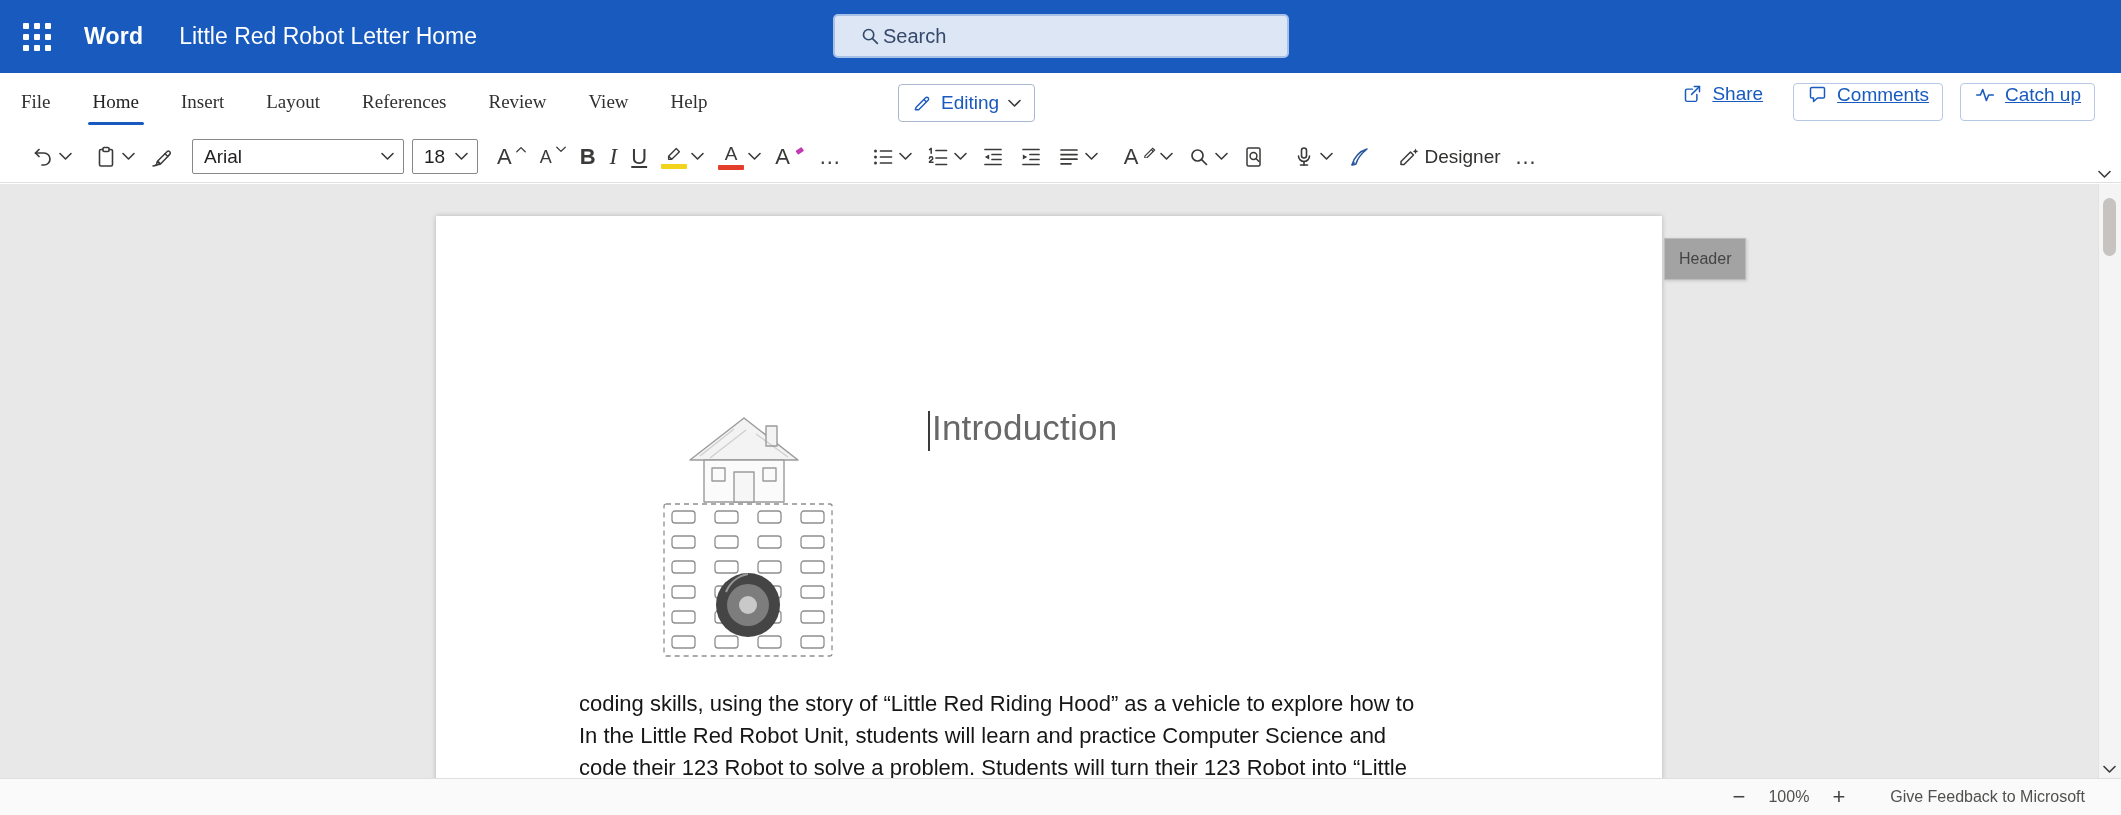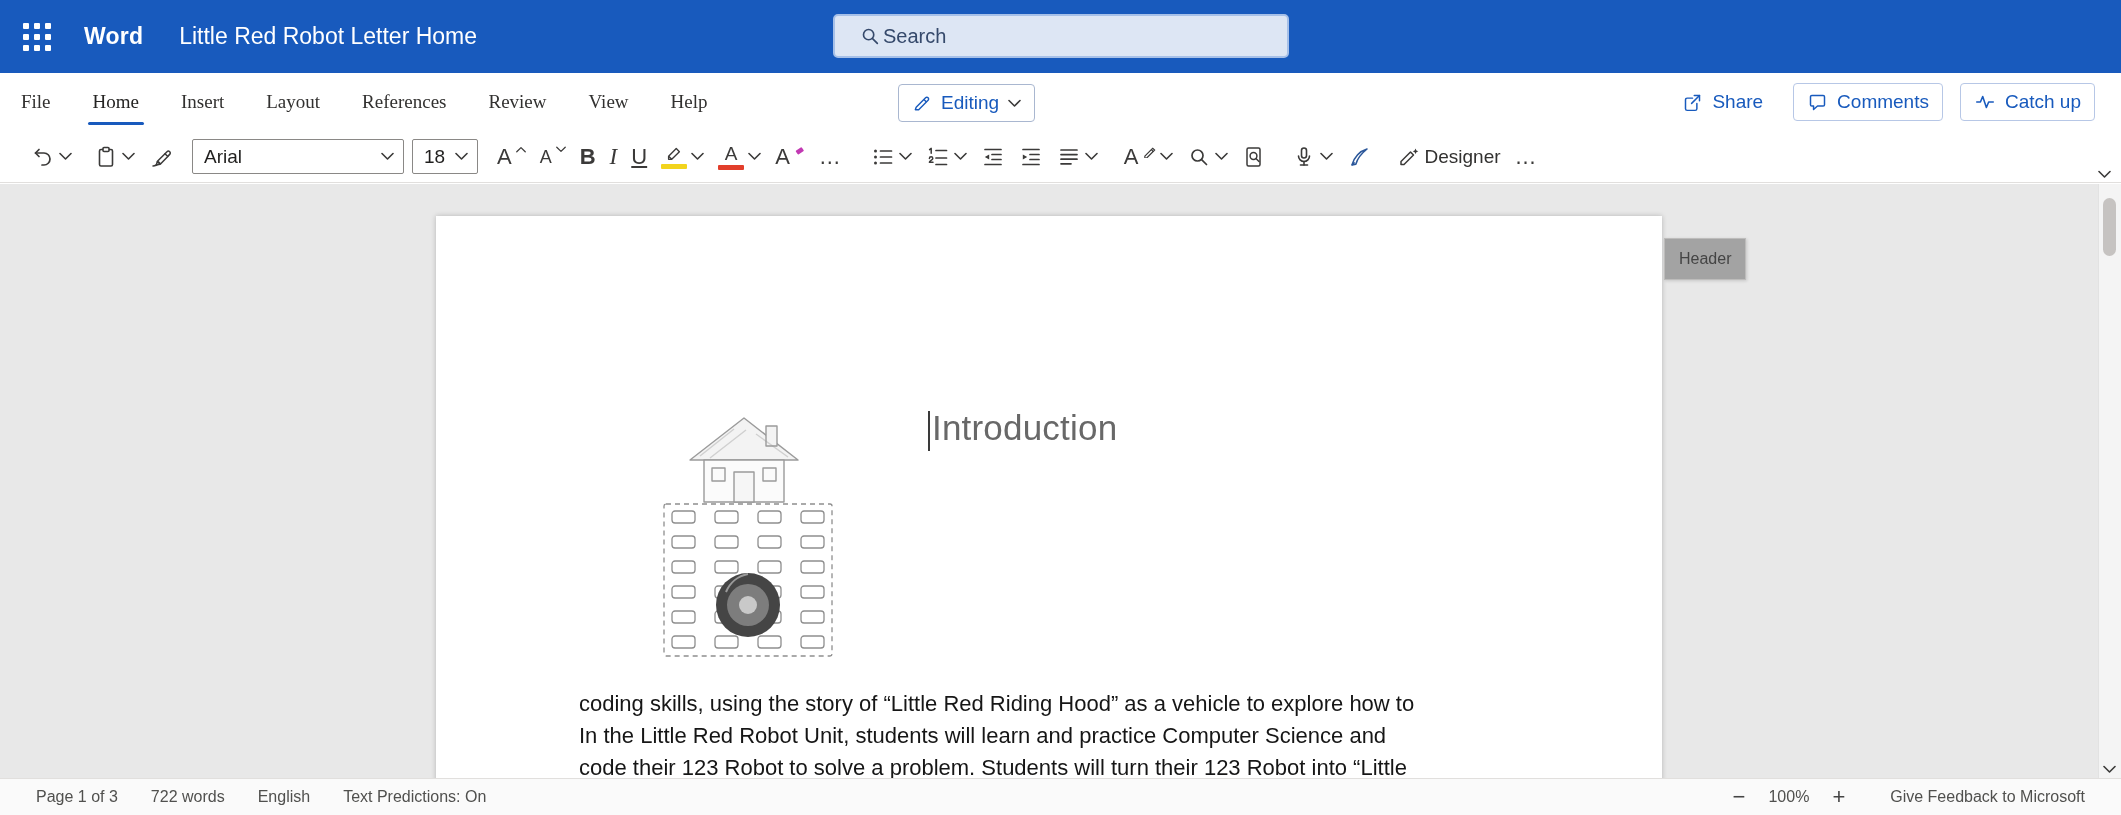--- a/index.html
+++ b/index.html
@@ -43,22 +43,22 @@
   .tab.active::after{
     content:"";position:absolute;left:16px;right:16px;bottom:6px;height:3px;
     background:#185abd;border-radius:2px;
   }
   #editing-btn{
     position:absolute;left:898px;top:11px;height:38px;display:flex;align-items:center;gap:9px;
     border:1px solid #a9b7d0;border-radius:4px;padding:0 13px;color:#185abd;font-size:19px;
     background:#fff;
   }
   #ribbon-right{position:absolute;right:26px;top:10px;display:flex;align-items:center;gap:17px;}
-  .rr-btn{display:flex;align-items:center;gap:9px;color:#185abd;font-size:19px;height:38px;
-    padding:0 13px;border-radius:4px;background:#fff;}
+  .rr-btn{display:flex;gap:9px;color:#185abd;font-size:19px;height:38px;
+    padding:0 13px;border-radius:4px;background:#fff;text-decoration:underline;}
   .rr-btn.boxed{border:1px solid #b7c7e6;}
 
   
   #toolbar{
     position:absolute;left:0;top:131px;width:2121px;height:52px;background:#fff;
     border-bottom:1px solid #e1dfdd;display:flex;align-items:center;padding-left:24px;
     box-sizing:border-box;
   }
   .tb{display:flex;align-items:center;gap:4px;height:42px;padding:0 7px;border-radius:4px;color:#3b3a39;}
   .sp8{width:8px;}.sp12{width:12px;}.sp16{width:16px;}
@@ -473,25 +473,19 @@
     <div id="scroll-thumb"></div>
     <div id="scroll-down">
       <svg class="chev" viewBox="0 0 13 9" stroke="#777">
           <use href="#i-chev"></use>
         </svg>
     </div>
   </div>
 </div>
 
 <div id="statusbar">
-  <div id="status-left">
-    <span>Page 1 of 3</span>
-    <span>722 words</span>
-    <span>English</span>
-    <span>Text Predictions: On</span>
-  </div>
   <div id="status-right">
     <button class="zoomglyph">−</button>
     <span>100%</span>
     <button class="zoomglyph">+</button>
     <span style="margin-left:22px">Give Feedback to Microsoft</span>
   </div>
 </div>
 
 </body></html>

